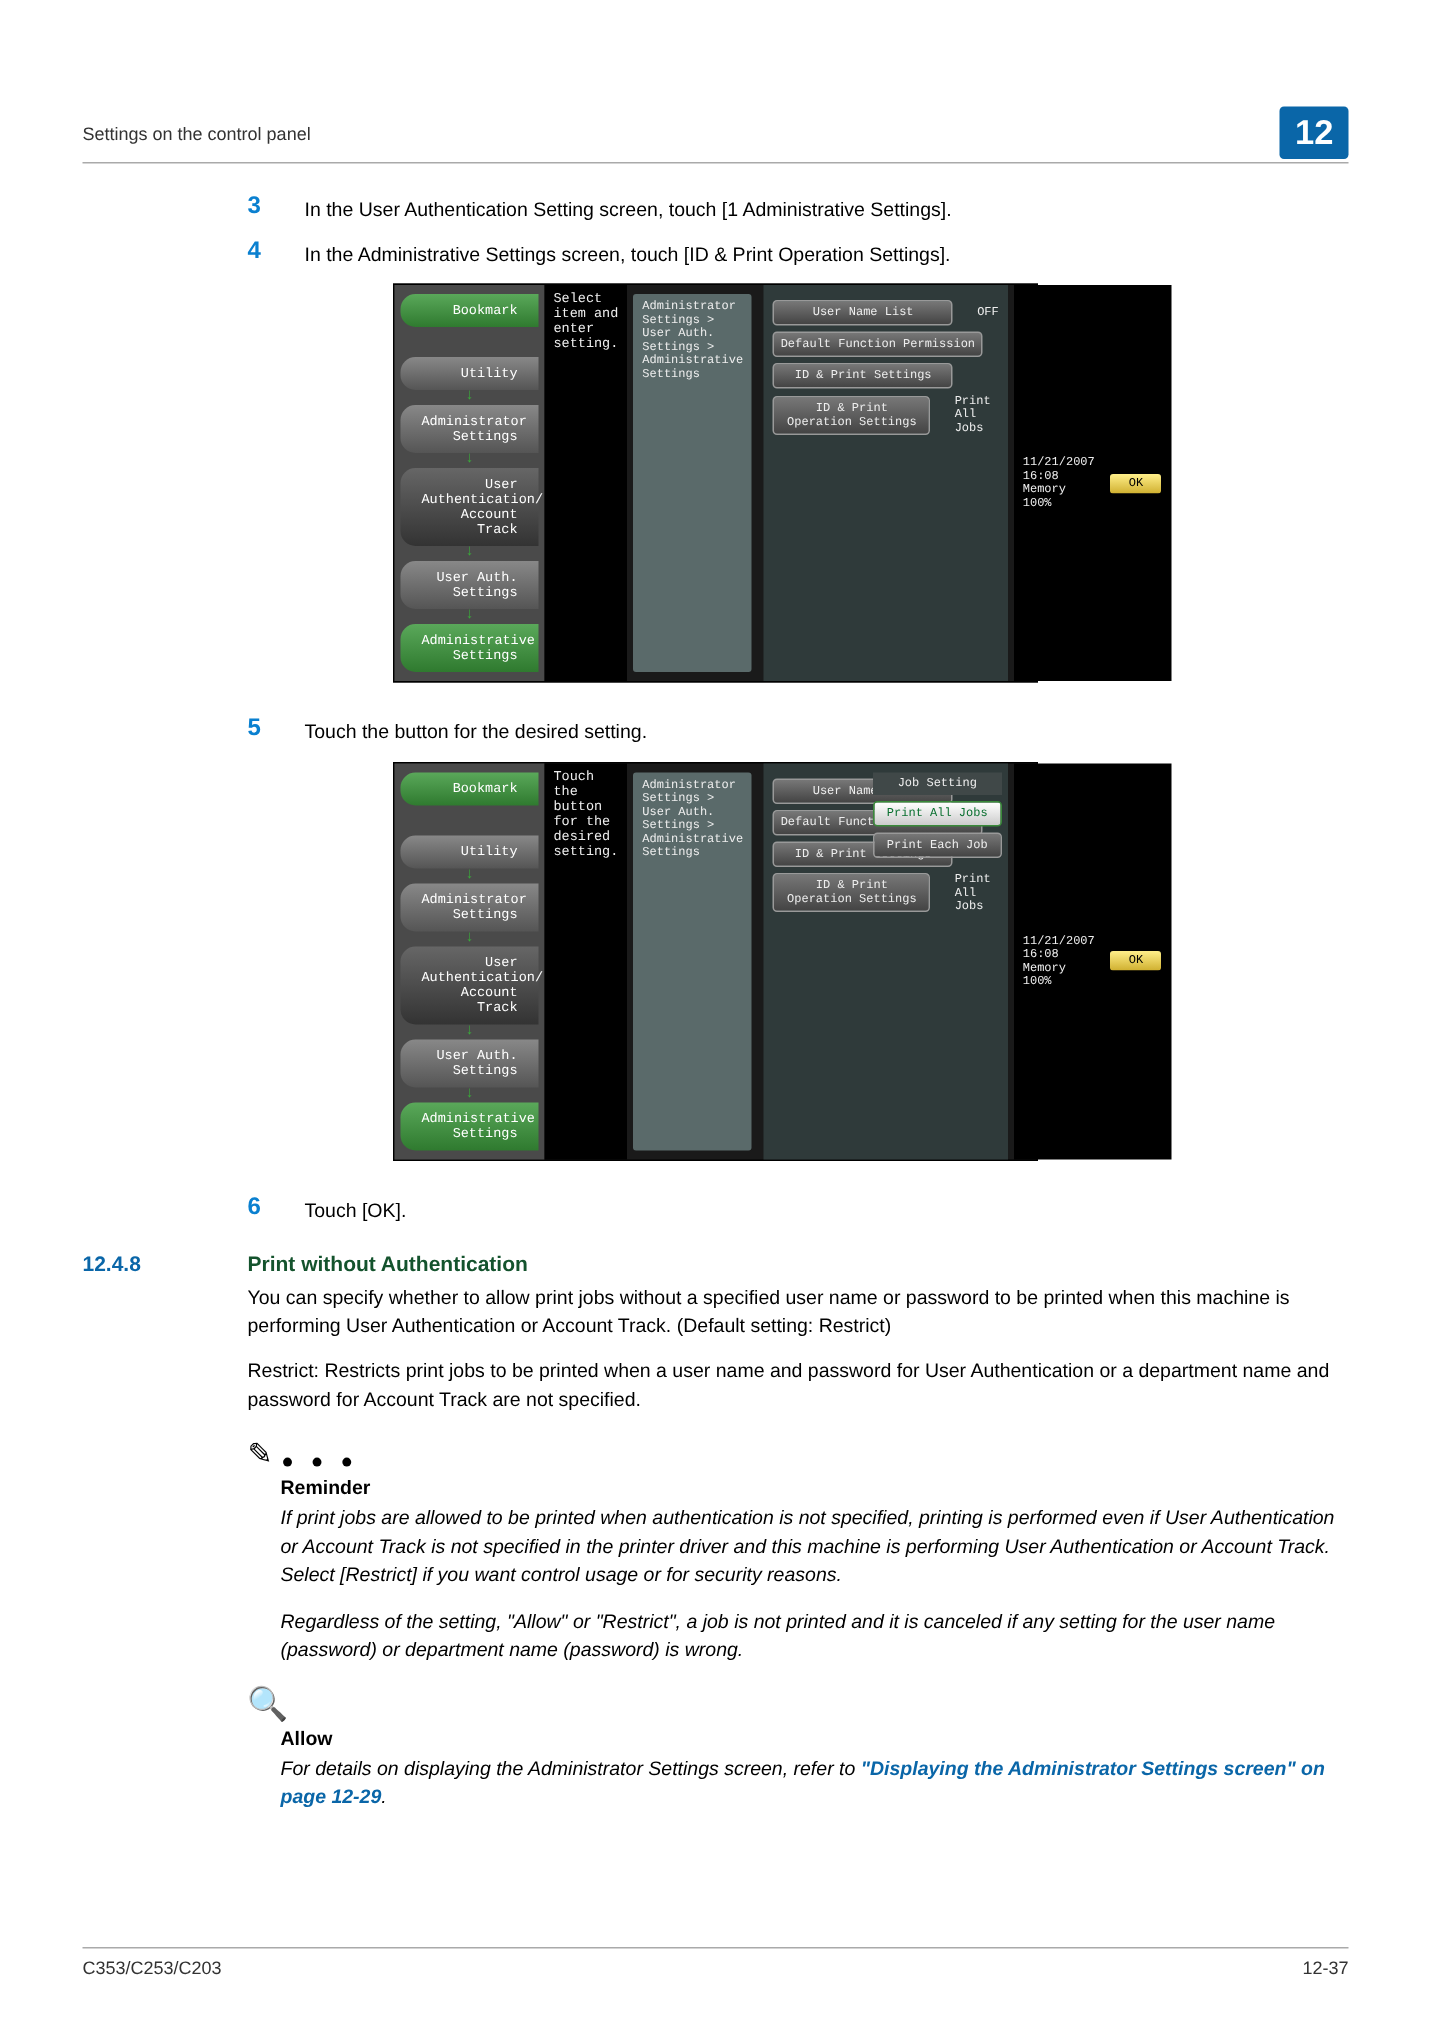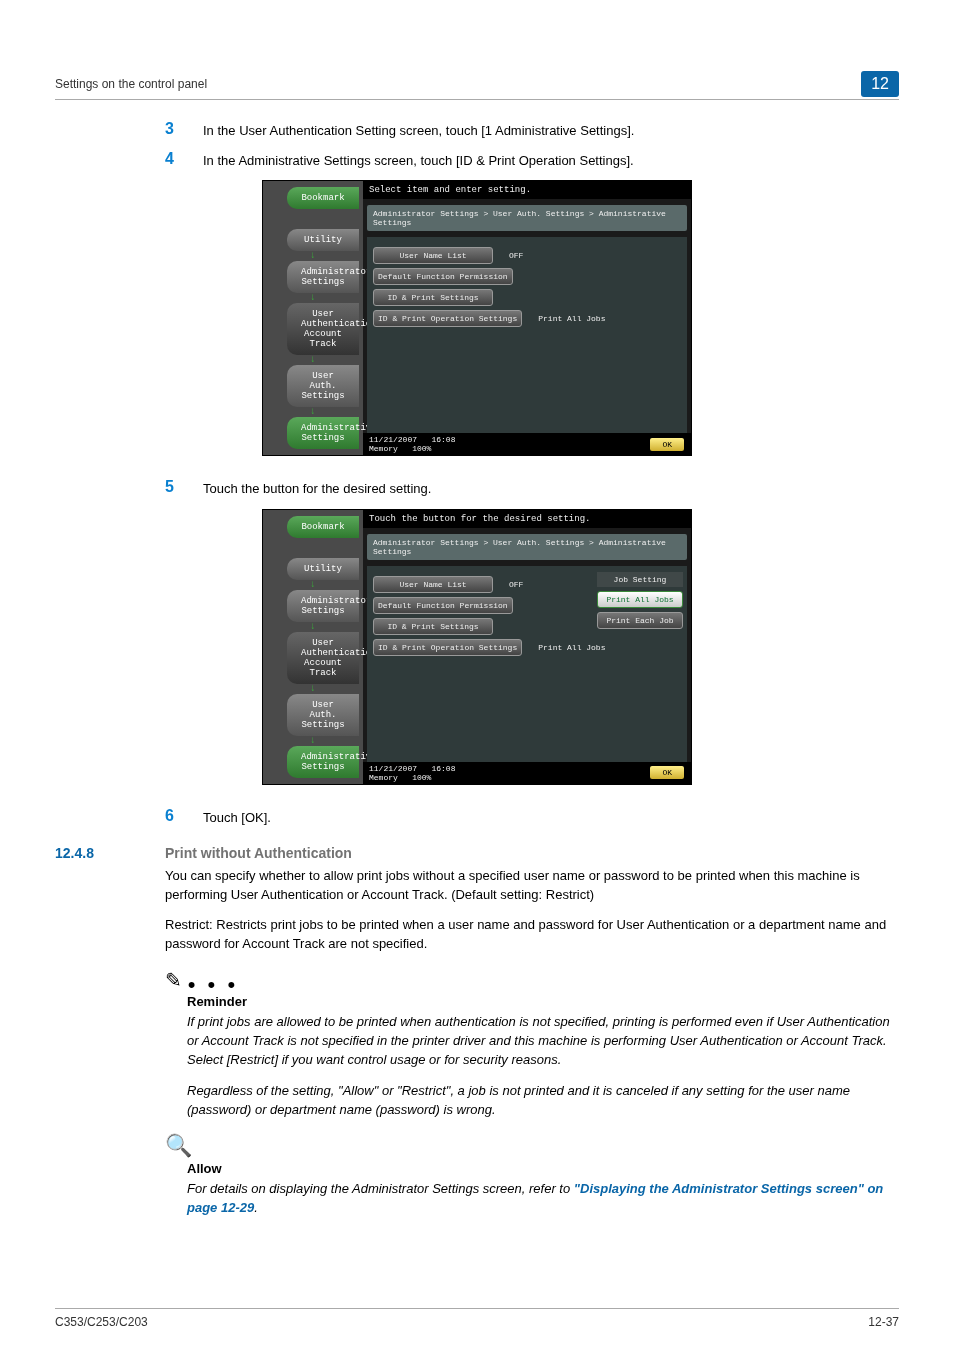--- a/index.html
+++ b/index.html
@@ -11,57 +11,57 @@
     background: #fff;
     width: 954px;
   }
   .page { padding: 40px 55px 30px 55px; }
   .header-row {
     display: flex; justify-content: space-between; align-items: center;
     border-bottom: 1px solid #aaa; padding-bottom: 2px; margin-bottom: 20px; margin-top: 31px;
   }
   .header-title { font-size: 12px; color: #333; }
   .chapter-badge {
-    background: #0a66a8; color: #fff; font-weight: normal;
-    padding: 4px 10px; font-size: 16px; border-radius: 3px;
+    background: #0a66a8; color: #fff; font-weight: bold;
+    padding: 4px 10px; font-size: 23px; border-radius: 3px;
   }
   .step-row { display: flex; margin: 4px 0 10px 110px; }
   .step-num { color: #0a80d0; font-weight: bold; font-size: 16px; width: 38px; flex-shrink:0;}
   .step-text { padding-top: 2px; line-height: 1.4; }
   .screenshot-wrap { display:flex; justify-content:center; margin: 8px 0 22px 0; }
   .device-screen {
     width: 430px; background: #1a1a1a; border: 1px solid #000;
     display:flex; font-family: "Courier New", monospace; font-size:9px; color:#eee;
   }
   .ds-left { width:100px; background:#4a4a4a; display:flex; flex-direction:column; padding:6px 4px; gap:2px; }
   .ds-left .tab {
-    background: linear-gradient(#5aa85a,#2f7a2f); color:#fff; text-align:center;
-    padding:6px 14px; border-radius:10px 0 0 10px; font-size:9px;margin-left:20px;
+    background: linear-gradient(#5aa85a,#2f7a2f); color:#fff; text-align:right;
+    padding:6px 14px; border-radius:10px 0 0 10px; font-size:9px;
   }
   .ds-left .tab.gray { background: linear-gradient(#888,#555); }
   .ds-left .tab.dark { background: linear-gradient(#666,#333); }
   .ds-left .spacer { height:16px; }
   .ds-left .arrow { text-align:center; color:#3aa83a; font-size:10px; line-height:6px; }
-  .ds-right { flex:1; display:flex; flex-direction:column; }
+  .ds-right { flex:1; display:flex; flex-direction:row; }
   .ds-banner { background:#000; padding:4px 6px; font-size:9px; }
   .ds-crumb { background:#5a6a6a; padding:4px 6px; font-size:8px; margin:6px 4px; border-radius:2px;}
   .ds-body { flex:1; background:#2f3a3a; margin:0 4px; padding:6px; position:relative; }
   .ds-row { display:flex; align-items:center; gap:6px; margin:4px 0; }
   .ds-btn { background:linear-gradient(#777,#444); border:1px solid #999; border-radius:3px; padding:3px 4px; font-size:8px; text-align:center; min-width:120px;}
   .ds-btn.small{min-width:105px;}
   .ds-val { font-size:8px; padding-left:10px; }
   .ds-side { position:absolute; right:4px; top:6px; width:86px; display:flex; flex-direction:column; gap:4px;}
   .ds-side .hdr { background:#404848; text-align:center; padding:3px; font-size:8px;}
   .ds-side .opt { background:linear-gradient(#fff,#ccc); color:#0a7030; border:1px solid #3a8a3a; border-radius:3px; text-align:center; padding:3px; font-size:8px;}
   .ds-side .opt.dark { background:linear-gradient(#777,#444); color:#eee; border-color:#999;}
   .ds-foot { display:flex; justify-content:space-between; align-items:center; padding:2px 6px; background:#000; font-size:8px;}
   .ds-ok { background:linear-gradient(#ffef8a,#d0b030); color:#000; padding:2px 12px; border-radius:3px; border:1px solid #000;}
   .sec-row { display:flex; margin: 18px 0 6px 0; }
   .sec-num { color:#0a66a8; font-weight:bold; width:110px; font-size:14px; }
-  .sec-title { color:#737373; font-weight:bold; font-size:14px; }
+  .sec-title { color:#14532d; font-weight:bold; font-size:14px; }
   .body-para { margin: 0 0 12px 110px; line-height:1.45; }
   .note-icon-row { margin: 14px 0 0 110px; display:flex; align-items:flex-end; gap:6px;}
   .note-pen { font-size:20px; }
   .note-dots { font-size:22px; letter-spacing:3px; line-height:10px; padding-bottom:2px;}
   .note-mag { font-size:22px; }
   .note-label { font-weight:bold; margin:2px 0 4px 132px; }
   .note-body { font-style:italic; margin:0 0 12px 132px; line-height:1.45; }
   .link { color:#0a66a8; font-weight:bold; font-style:italic; }
   .footer-row {
     display:flex; justify-content:space-between; border-top:1px solid #aaa;

